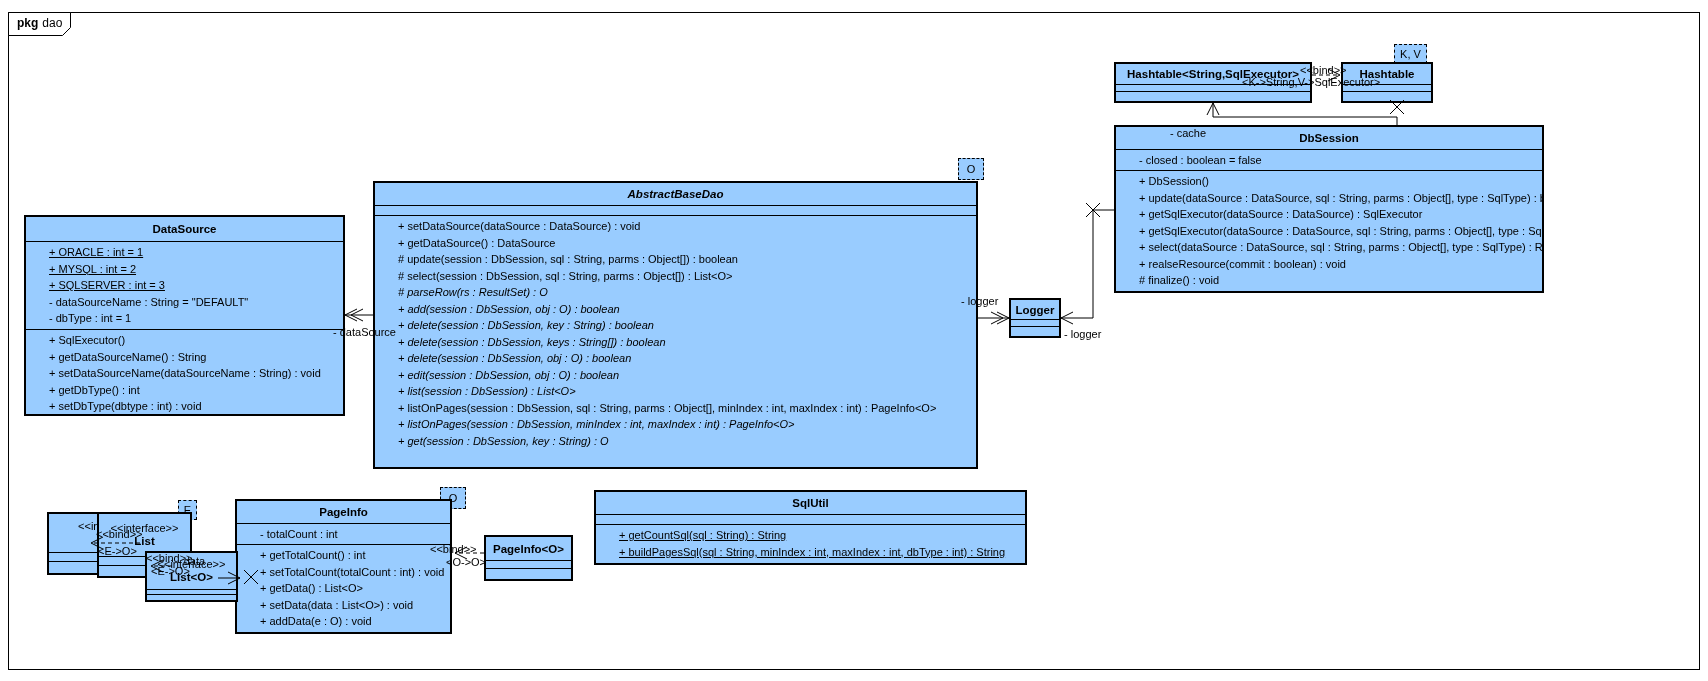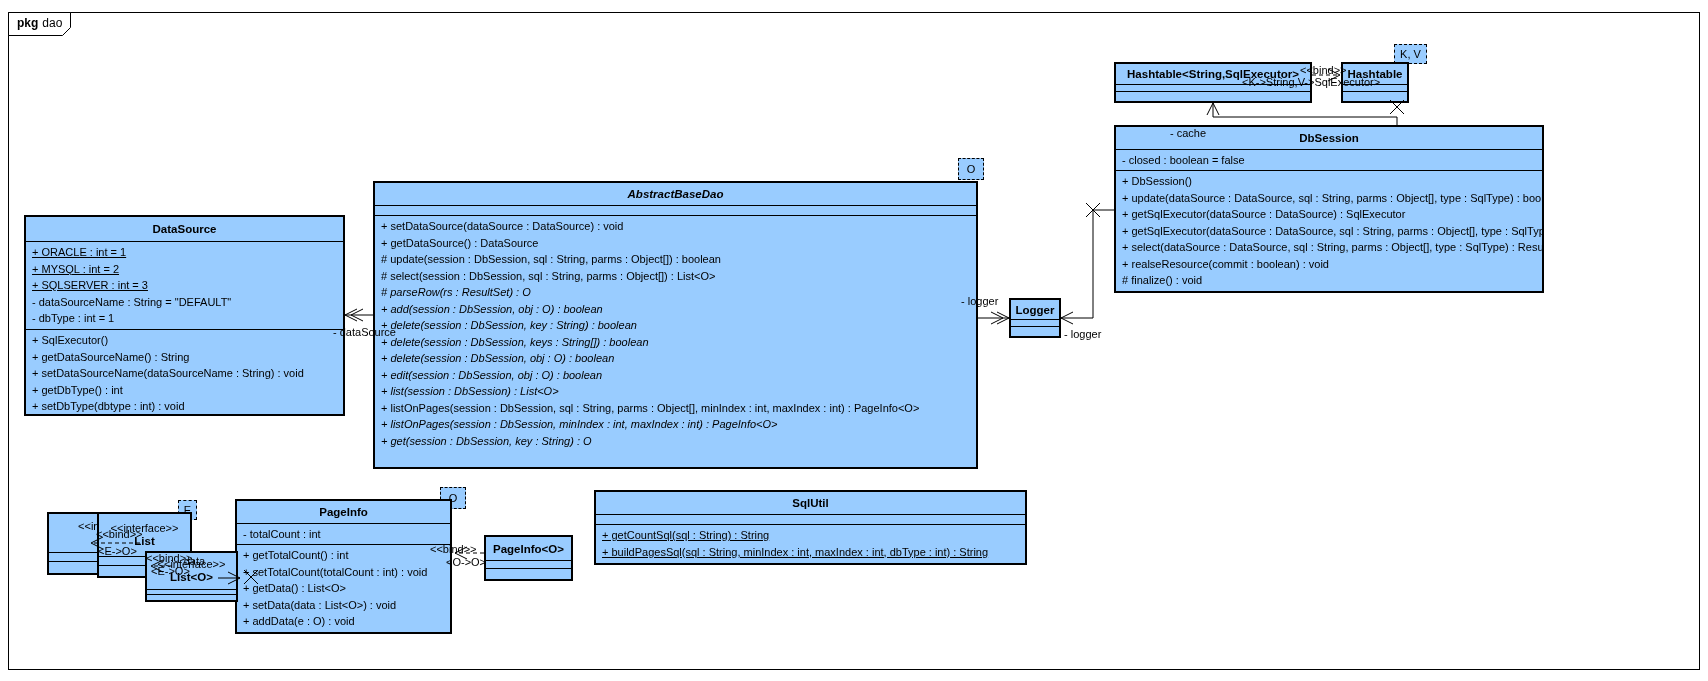--- a/index.html
+++ b/index.html
@@ -15,21 +15,21 @@
     flex:0 0 auto;font-weight:bold;font-size:11.5px;text-align:center;
     display:flex;align-items:center;justify-content:center;white-space:nowrap;
   }
   .uml .t.it{font-style:italic;}
   .t2{flex:0 0 auto;display:flex;flex-direction:column;align-items:center;justify-content:center;line-height:13px;}
   .t2 .st{font-size:11px;font-weight:normal;white-space:nowrap;}
   .t2 .nm{font-size:11.5px;font-weight:bold;white-space:nowrap;}
   .comp{flex:0 0 auto;border-top:1px solid #000;overflow:hidden;box-sizing:border-box;padding-top:2px;}
   .comp.grow{flex:1 1 auto;}
   .comp.empty{padding:0;}
-  .member{height:16.5px;line-height:16.5px;font-size:11px;padding-left:6px;white-space:nowrap;}
+  .member{height:16.5px;line-height:16.5px;font-size:11px;padding-left:23px;white-space:nowrap;}
   .member.ul{text-decoration:underline;}
   .member.it{font-style:italic;}
   .tpl{
     position:absolute;background:#99CCFF;border:1px dashed #000;box-sizing:border-box;
     font-size:11px;display:flex;align-items:center;justify-content:center;z-index:0;white-space:nowrap;
   }
   .lbl{position:absolute;font-size:11px;white-space:nowrap;z-index:12;}
   #connectors{position:absolute;left:0;top:0;z-index:10;pointer-events:none;}
   #pkg-tab-text{position:absolute;left:17px;top:16px;font-size:12px;z-index:12;}
   #pkg-tab-text .kw{font-weight:bold;margin-right:4px;}
@@ -124,21 +124,21 @@
       <div class="member it">+ get(session : DbSession, key : String) : O</div>
     </div>
 </div>
 
 <div class="uml" style="left:1114px;top:62px;width:198px;height:41px;">
   <div class="t" style="height:20px">Hashtable&lt;String,SqlExecutor&gt;</div>
   <div class="comp empty" style="height:7px"></div>
   <div class="comp empty grow"></div>
 </div>
 
-<div class="uml" style="left:1341px;top:62px;width:68px;height:41px;">
+<div class="uml" style="left:1341px;top:62px;width:92px;height:41px;">
   <div class="t" style="height:20px">Hashtable</div>
   <div class="comp empty" style="height:7px"></div>
   <div class="comp empty grow"></div>
 </div>
 
 <div class="uml" style="left:1114px;top:125px;width:430px;height:168px;">
   <div class="t" style="height:22px">DbSession</div>
   <div class="comp" style="height:21px">
       <div class="member">- closed : boolean = false</div>
     </div>

